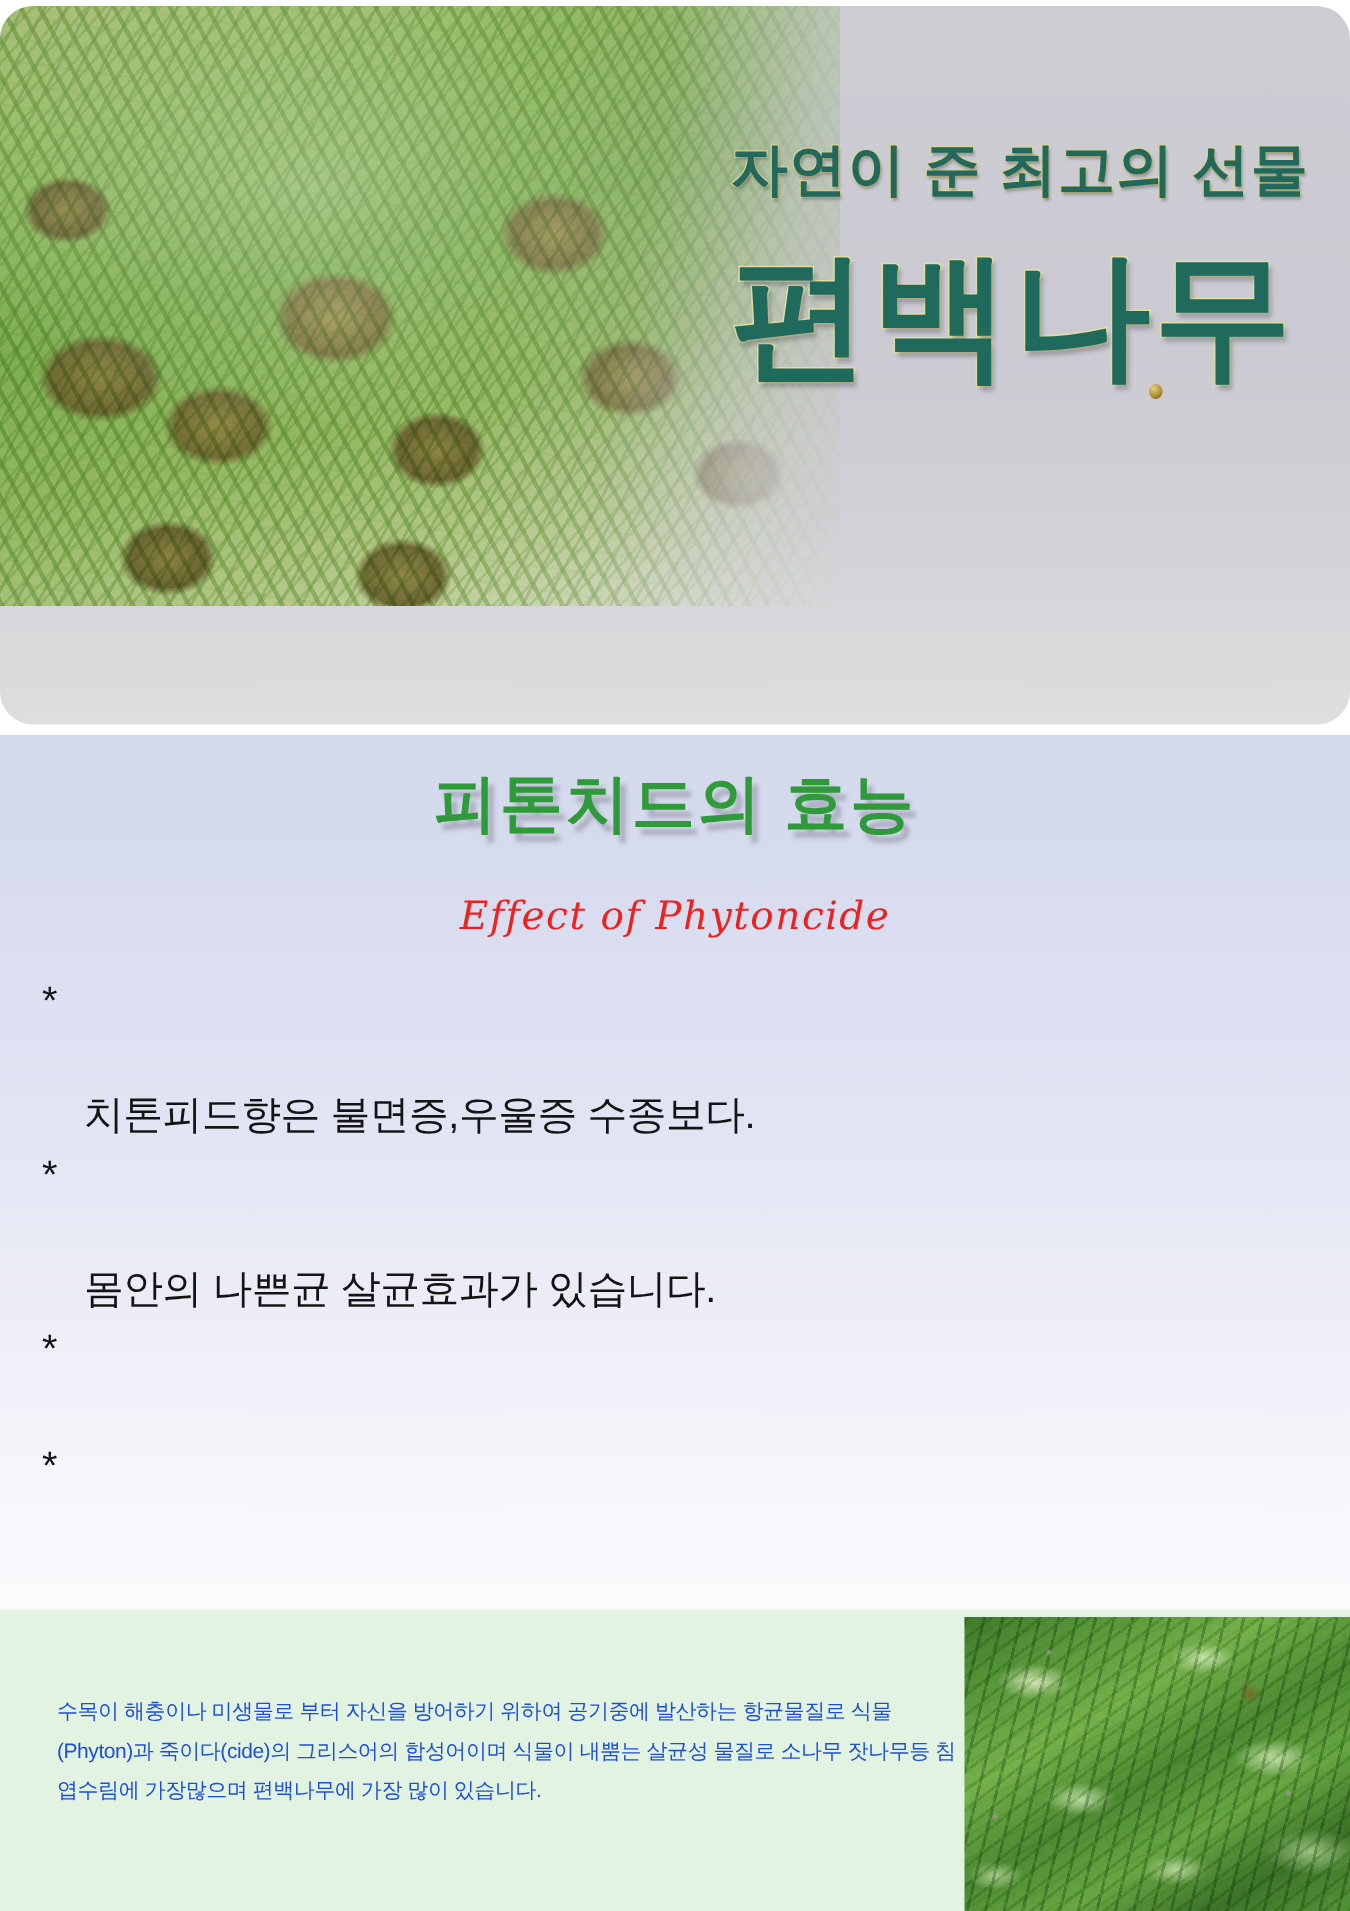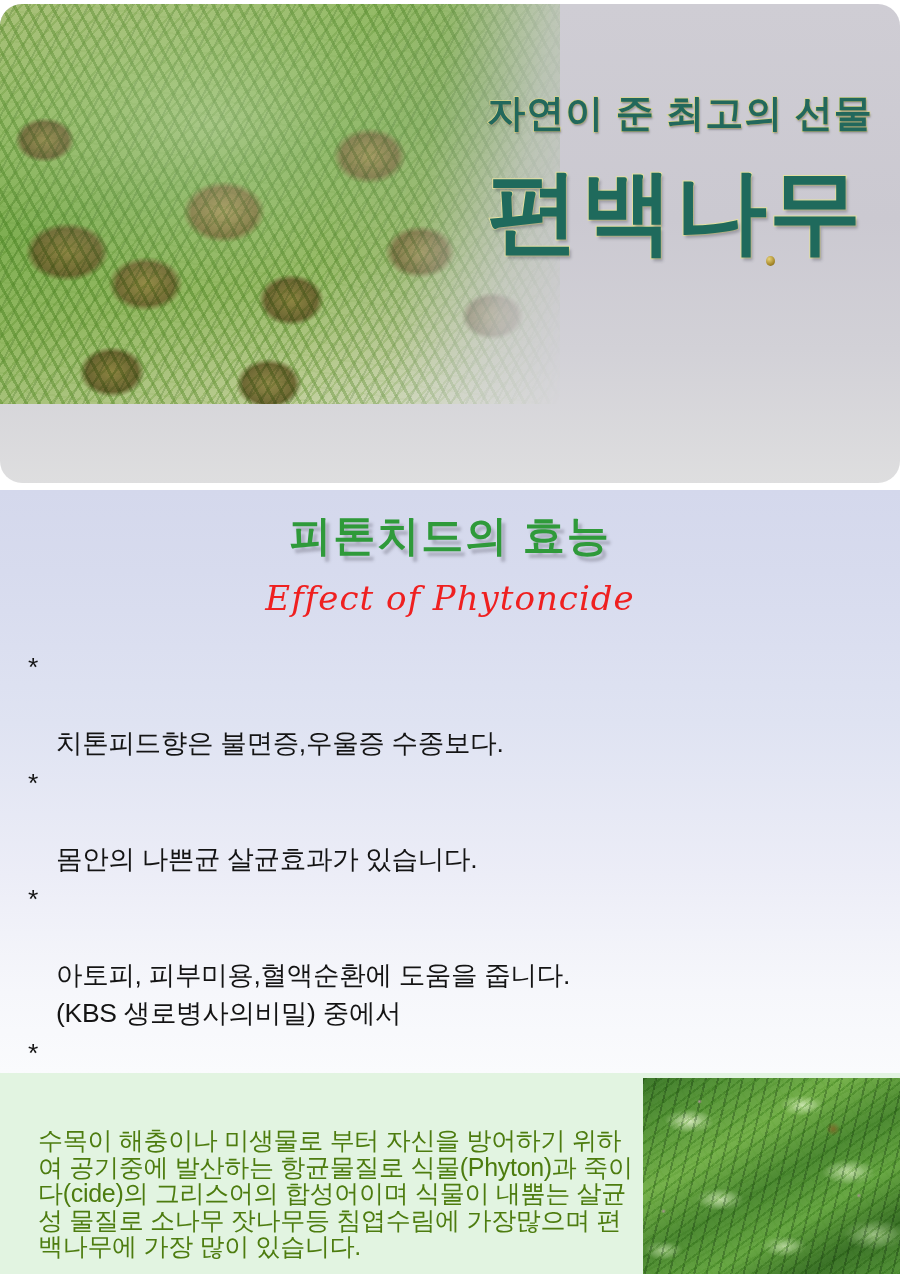--- a/index.html
+++ b/index.html
@@ -152,24 +152,24 @@
     font-size: 42px;
     font-weight: 800;
     color: #2f9a3a;
     letter-spacing: 2px;
     text-shadow: 4px 5px 3px rgba(120,120,135,0.45);
     white-space: nowrap;
   }
   .effects-subtitle {
     position: absolute;
     left: 0;
-    top: 88px;
+    top: 106px;
     width: 900px;
     text-align: center;
-    font-size: 34px;
+    font-size: 26px;
     color: #ef2020;
     font-family: "DejaVu Serif", serif;
     font-style: italic;
     letter-spacing: 1px;
     white-space: nowrap;
   }
   .effects-list {
     position: absolute;
     left: 28px;
     top: 158px;
@@ -215,23 +215,23 @@
     font-weight: 700;
     color: #137a13;
     letter-spacing: -0.5px;
     white-space: nowrap;
   }
   .definition-body {
     position: absolute;
     left: 38px;
     top: 54px;
     width: 600px;
-    font-size: 25px;
+    font-size: 14px;
     line-height: 26.5px;
-    color: #4d7c0f;
+    color: #1d4ed8;
     font-weight: 500;
     letter-spacing: -0.3px;
   }
   .definition-body p { margin: 0; }
 
   .definition-photo {
     position: absolute;
     left: 643px;
     top: 5px;
     width: 257px;
@@ -298,22 +298,20 @@
       <li>
         <span class="star">*</span>
         <span>치톤피드향은 불면증,우울증 수종보다.</span>
       </li>
       <li>
         <span class="star">*</span>
         <span>몸안의 나쁜균 살균효과가 있습니다.</span>
       </li>
       <li>
         <span class="star">*</span>
-        <span>아토피, 피부미용,혈액순환에 도움을 줍니다.
-(KBS 생로병사의비밀) 중에서</span>
       </li>
       <li>
         <span class="star">*</span>
         
       </li>
 
     </ul>
   </div>
 
   <div class="definition">

